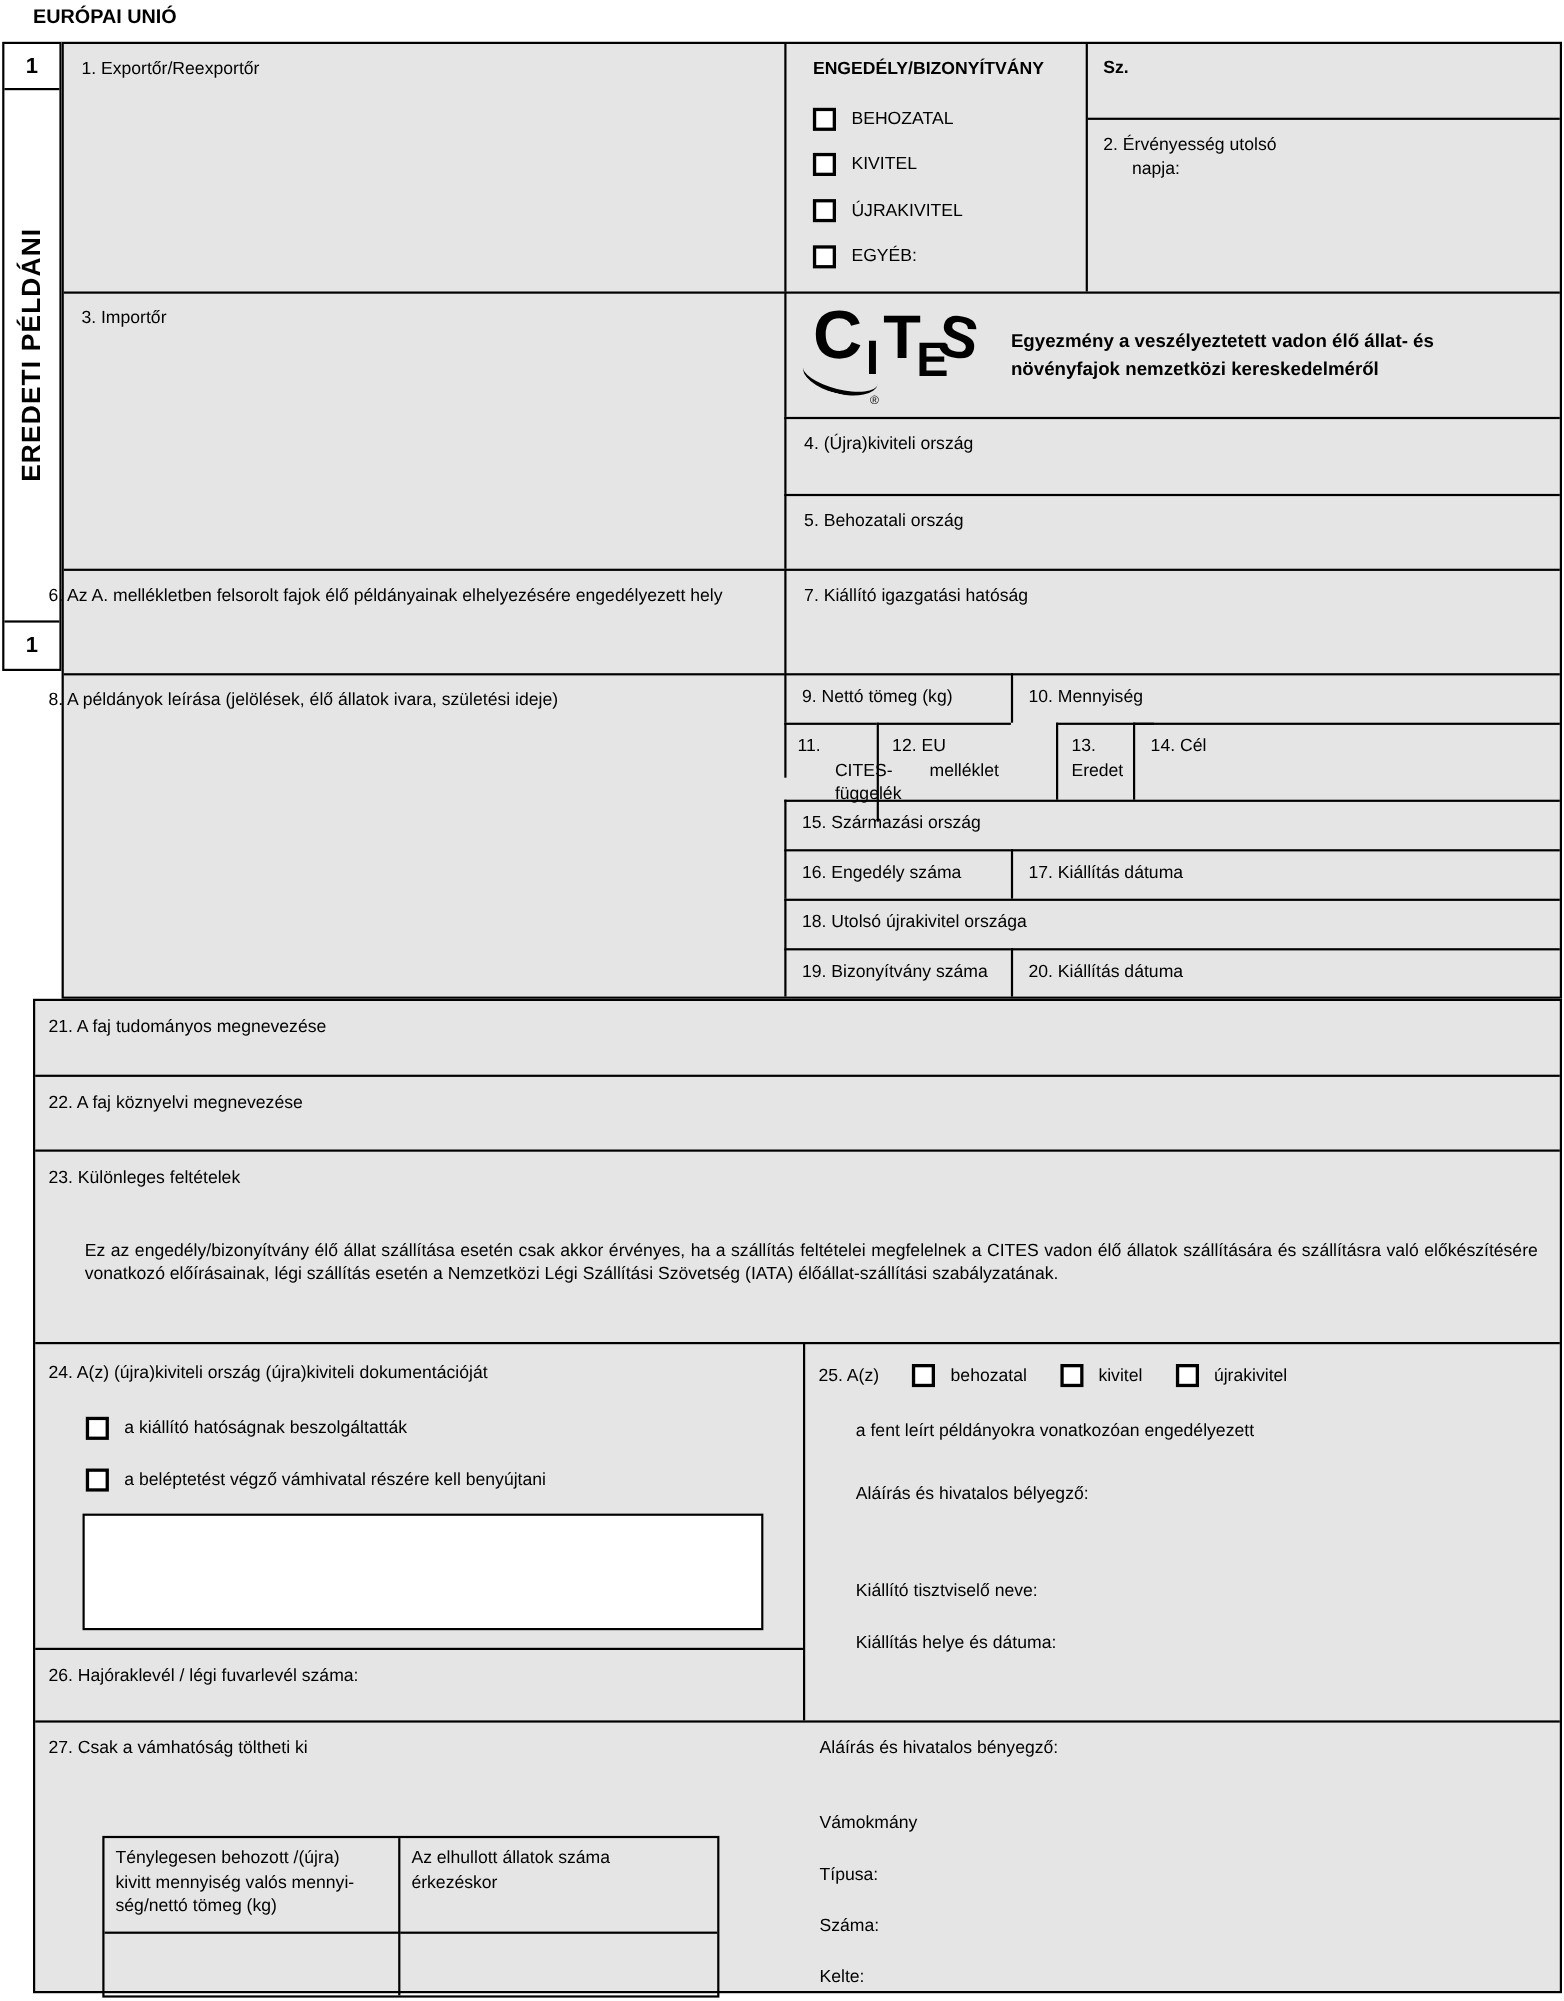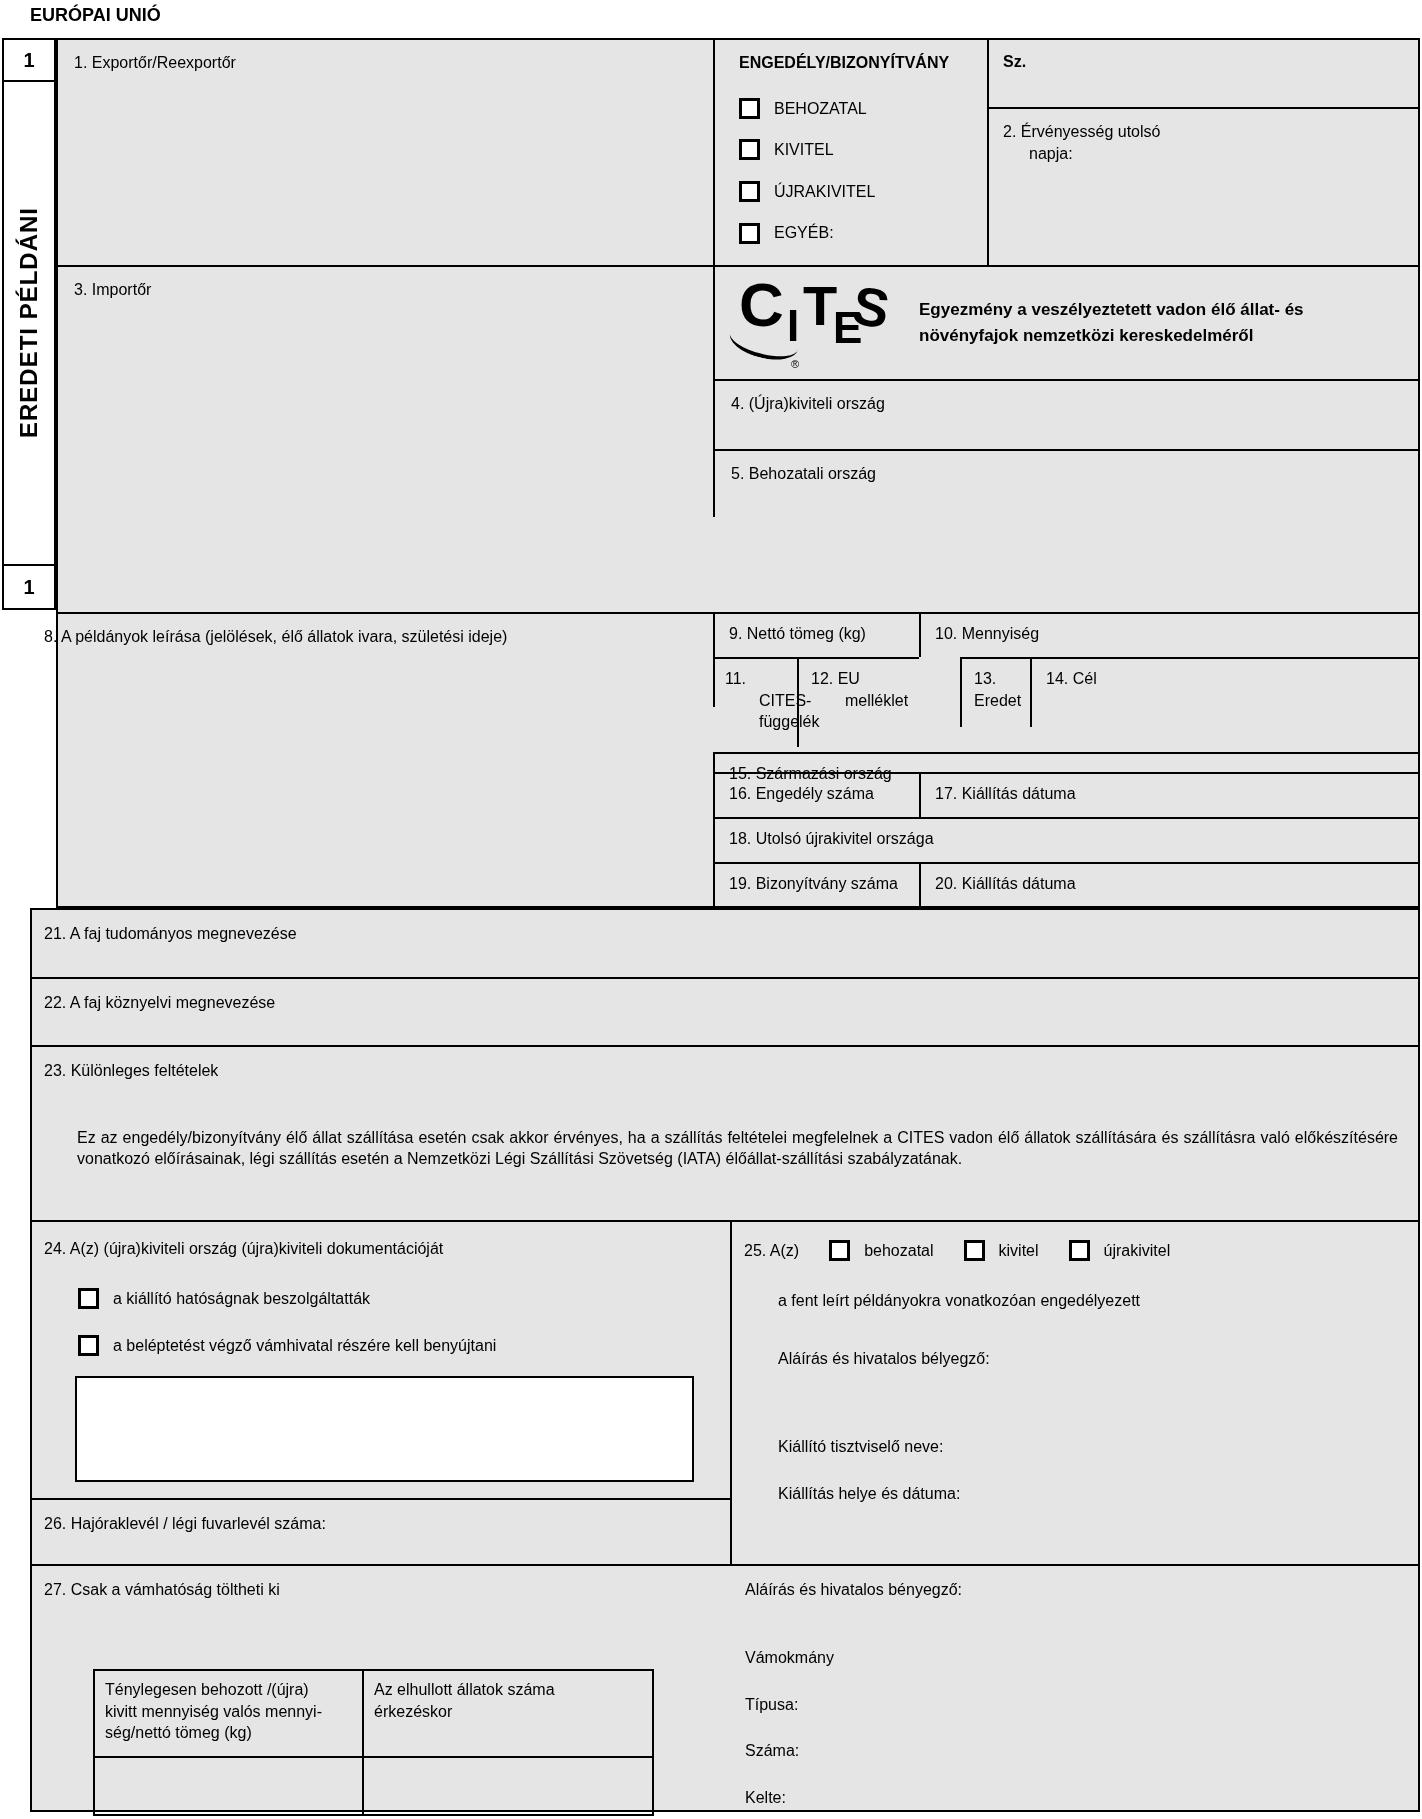--- a/index.html
+++ b/index.html
@@ -107,21 +107,27 @@
     </div>
 
     <div class="cell bl bt" style="left:655px;top:339px;right:0;height:70px;">
       <div class="lbl pad">4. (Újra)kiviteli ország</div>
     </div>
 
     <div class="cell bl bt" style="left:655px;top:409px;right:0;height:68px;">
       <div class="lbl pad">5. Behozatali ország</div>
     </div>
 
-
+    <div class="cell bt" style="left:0;top:477px;width:655px;height:95px;">
+      <div class="lbl pad just hang30">6. Az A. mellékletben felsorolt fajok élő példányainak elhelyezésére engedélyezett hely</div>
+    </div>
+
+    <div class="cell bl bt" style="left:655px;top:477px;right:0;height:95px;">
+      <div class="lbl pad">7. Kiállító igazgatási hatóság</div>
+    </div>
 
     <div class="cell bt" style="left:0;top:572px;width:655px;bottom:0;">
       <div class="lbl pad hang30">8. A példányok leírása (jelölések, élő állatok ivara, születési ideje)</div>
     </div>
 
     <div class="cell bl bt" style="left:655px;top:572px;width:206px;height:45px;">
       <div class="lbl" style="padding:9px 14px;">9. Nettó tömeg (kg)</div>
     </div>
     <div class="cell bl bt" style="left:861px;top:572px;right:0;height:45px;">
       <div class="lbl" style="padding:9px 14px;">10. Mennyiség</div>
@@ -135,21 +141,21 @@
       <div class="lbl pre hang34" style="margin:9px 6px 0 12px;">12. EU
 melléklet</div>
     </div>
     <div class="cell bl bt" style="left:902px;top:617px;width:89px;height:70px;">
       <div class="lbl" style="padding:9px 12px;">13. Eredet</div>
     </div>
     <div class="cell bl bt" style="left:972px;top:617px;right:0;height:70px;">
       <div class="lbl" style="padding:9px 14px;">14. Cél</div>
     </div>
 
-    <div class="cell bl bt" style="left:655px;top:712px;right:0;height:45px;">
+    <div class="cell bl bt" style="left:655px;top:687px;right:0;height:45px;">
       <div class="lbl" style="padding:9px 14px;">15. Származási ország</div>
     </div>
 
     <div class="cell bl bt" style="left:655px;top:732px;width:206px;height:45px;">
       <div class="lbl" style="padding:9px 14px;">16. Engedély száma</div>
     </div>
     <div class="cell bl bt" style="left:861px;top:732px;right:0;height:45px;">
       <div class="lbl" style="padding:9px 14px;">17. Kiállítás dátuma</div>
     </div>
 

